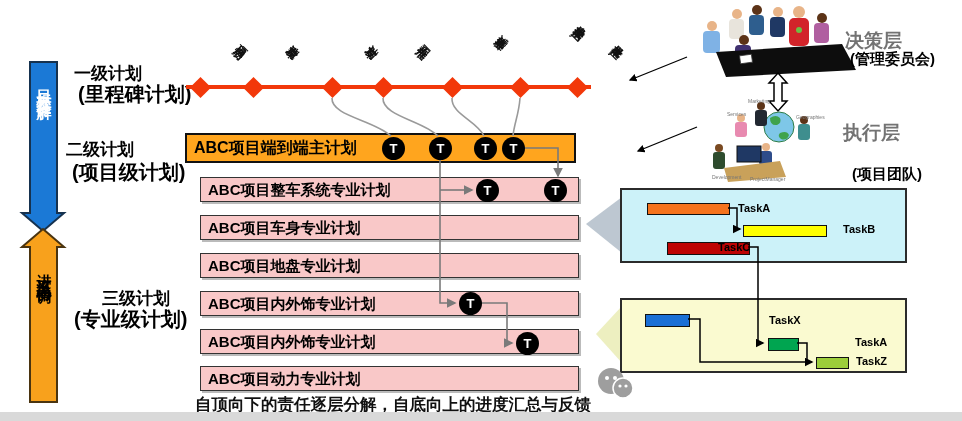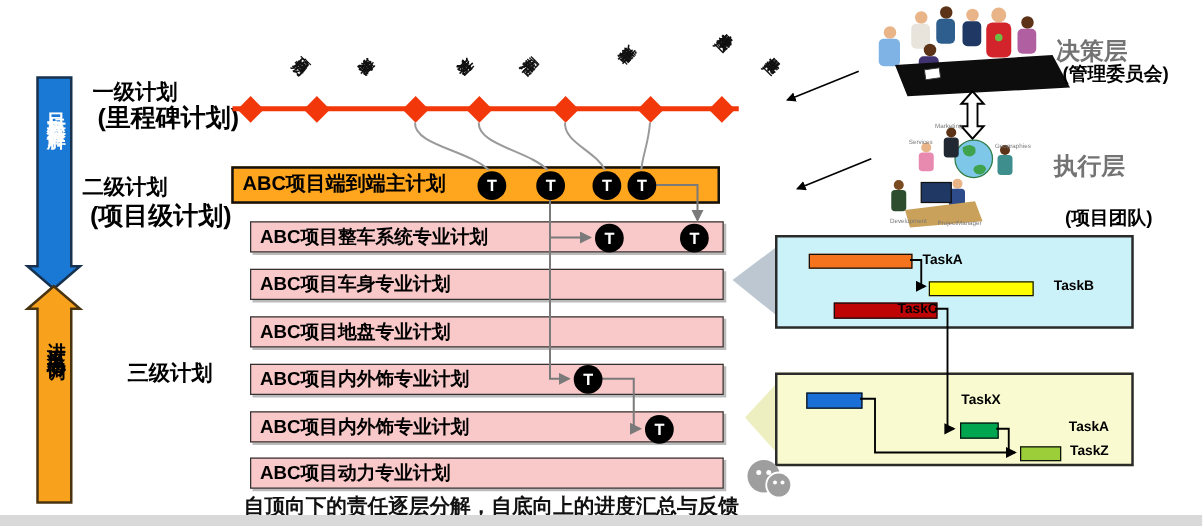--- a/index.html
+++ b/index.html
@@ -59,20 +59,21 @@
     <polygon points="43,229 64,247 57,247 57,402 30,402 30,247 22,247" fill="#F8A11C" stroke="#4a3410" stroke-width="2"></polygon>
   </svg>
   <div class="abs varrow-text" style="left:34px;top:78px;color:#fff;">目标责任分解</div>
   <div class="abs varrow-text" style="left:34px;top:262px;color:#000;">进度汇总协调</div>
 
   <div class="abs lvl-title" style="left:74px;top:62px;">一级计划</div>
   <div class="abs lvl-sub" style="left:78px;top:81px;">(里程碑计划)</div>
   <div class="abs lvl-title" style="left:66px;top:138px;">二级计划</div>
   <div class="abs lvl-sub" style="left:72px;top:159px;">(项目级计划)</div>
   <div class="abs lvl-title" style="left:66px;top:287px;margin-left:36px;">三级计划</div>
+  <div class="abs lvl-sub" style="left:74px;top:306px;">(专业级计划)</div>
 
   <div class="abs" id="ms-line"></div>
   <div id="ms-holder">
       <div class="abs diamond" style="left: 192.5px; top: 80px;"></div>
       <div class="abs mlabel" style="left: 203px; top: 18px; height: 60px;">项目启动</div>
       <div class="abs diamond" style="left: 245.5px; top: 80px;"></div>
       <div class="abs mlabel" style="left: 256px; top: 18px; height: 60px;">造型发布</div>
       <div class="abs diamond" style="left: 324.5px; top: 80px;"></div>
       <div class="abs mlabel" style="left: 335px; top: 18px; height: 60px;">计划发布</div>
       <div class="abs diamond" style="left: 375.5px; top: 80px;"></div>

